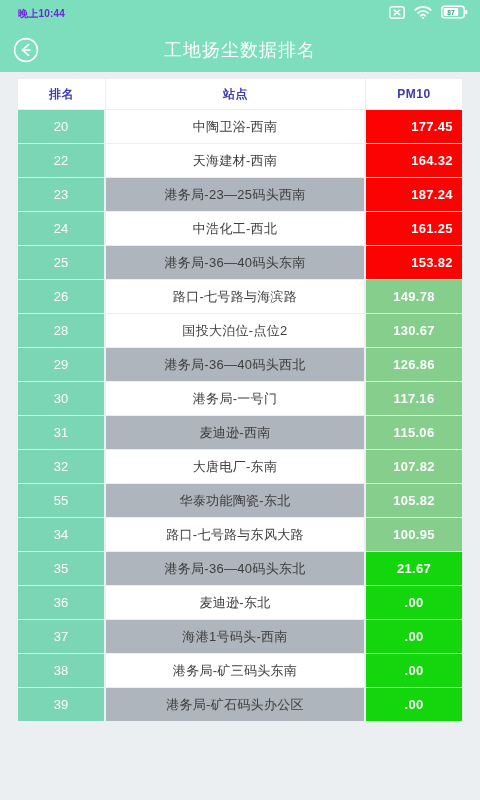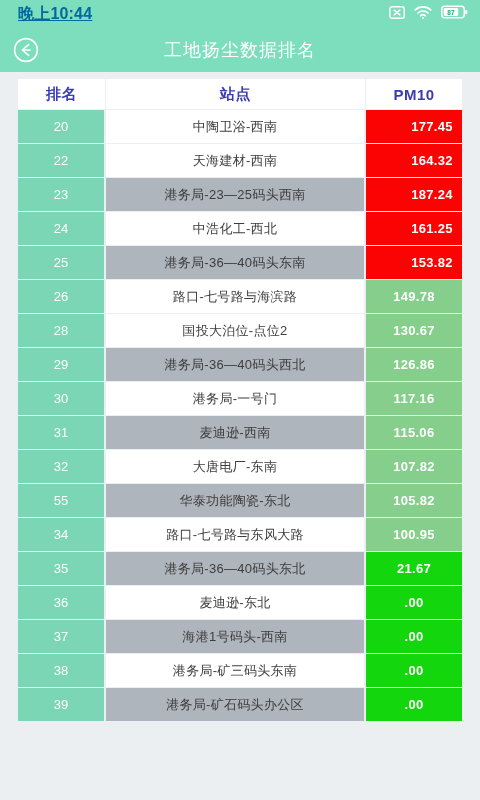--- a/index.html
+++ b/index.html
@@ -23,25 +23,24 @@
   
   .status-bar {
     height: 28px;
     background: #7cdebc;
     display: flex;
     align-items: center;
     padding: 0 12px 0 18px;
     flex: 0 0 auto;
   }
   .status-time {
-    color: #0369a1;
-    font-size: 16px;
+    color: #6d28d9;
+    font-size: 10px;
     font-weight: bold;
     letter-spacing: .2px;
-    text-decoration: underline;
   }
   .status-spacer { flex: 1 1 auto; }
   .status-icons {
     display: flex;
     align-items: center;
     gap: 9px;
   }
   .ic { display: block; }
 
   
@@ -92,21 +91,21 @@
     border-spacing: 0 1px;
     table-layout: fixed;
   }
   .table col.c-rank { width: 88px; }
   .table col.c-site { width: auto; }
   .table col.c-val  { width: 96px; }
 
   .table th {
     background: #ffffff;
     color: #3b3bb3;
-    font-size: 15px;
+    font-size: 12px;
     font-weight: bold;
     height: 30px;
     text-align: center;
     letter-spacing: .5px;
   }
   .table th.th-rank { border-right: 1px solid #eceff1; }
   .table th.th-site { border-right: 1px solid #eceff1; }
 
   .table td {
     height: 33px;

